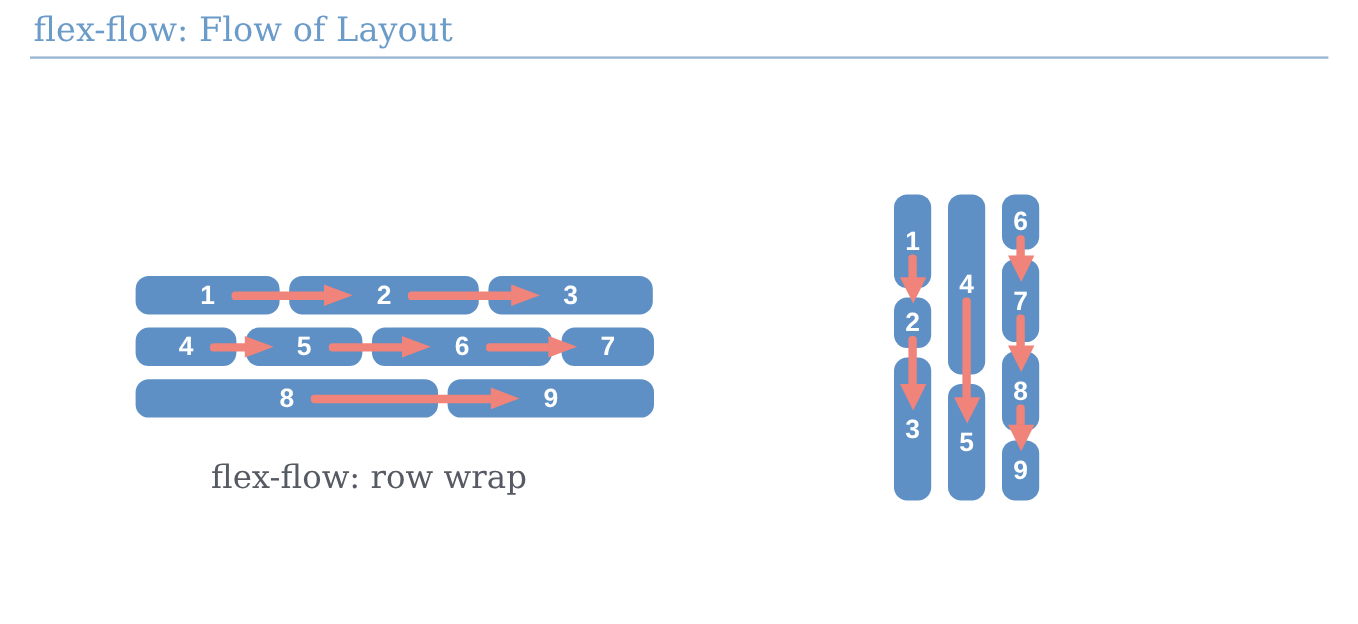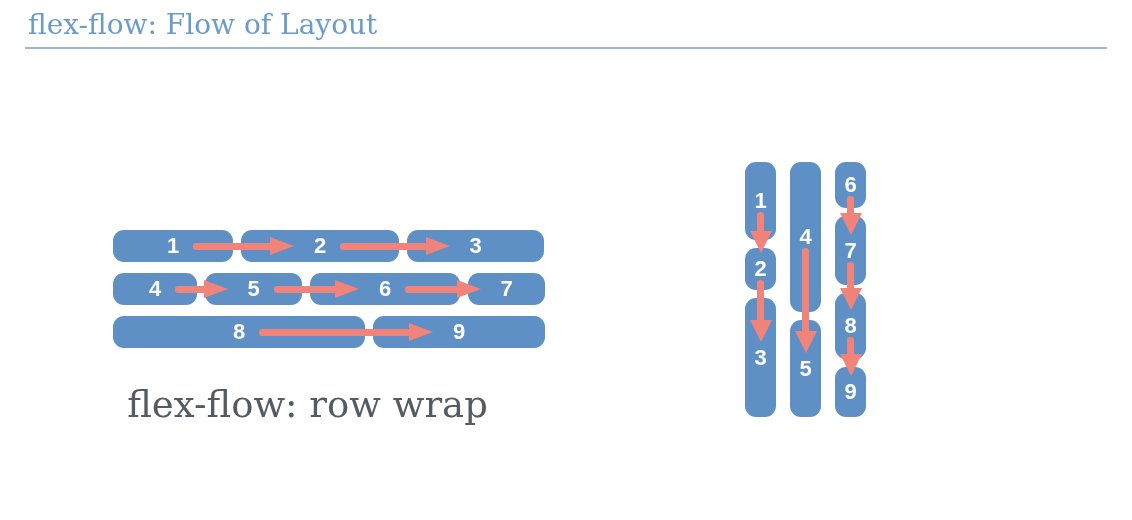--- a/index.html
+++ b/index.html
@@ -75,21 +75,21 @@
   .arrow-v .head {
     position: absolute;
     bottom: 0; left: 0;
     width: 0; height: 0;
     border-top: 22px solid var(--arrow-salmon, #f0837a);
     border-left: 11px solid transparent;
     border-right: 11px solid transparent;
   }
   .caption {
     position: absolute;
-    font-size: 37px;
+    font-size: 27px;
     color: var(--caption-gray, #565b63);
     text-align: center;
     white-space: nowrap;
   }
   .caption-row { left: 95px;  top: 383px; width: 425px; }
   .caption-col { left: 640px; top: 452px; width: 400px; }
 </style>
 </head>
 <body>
 

